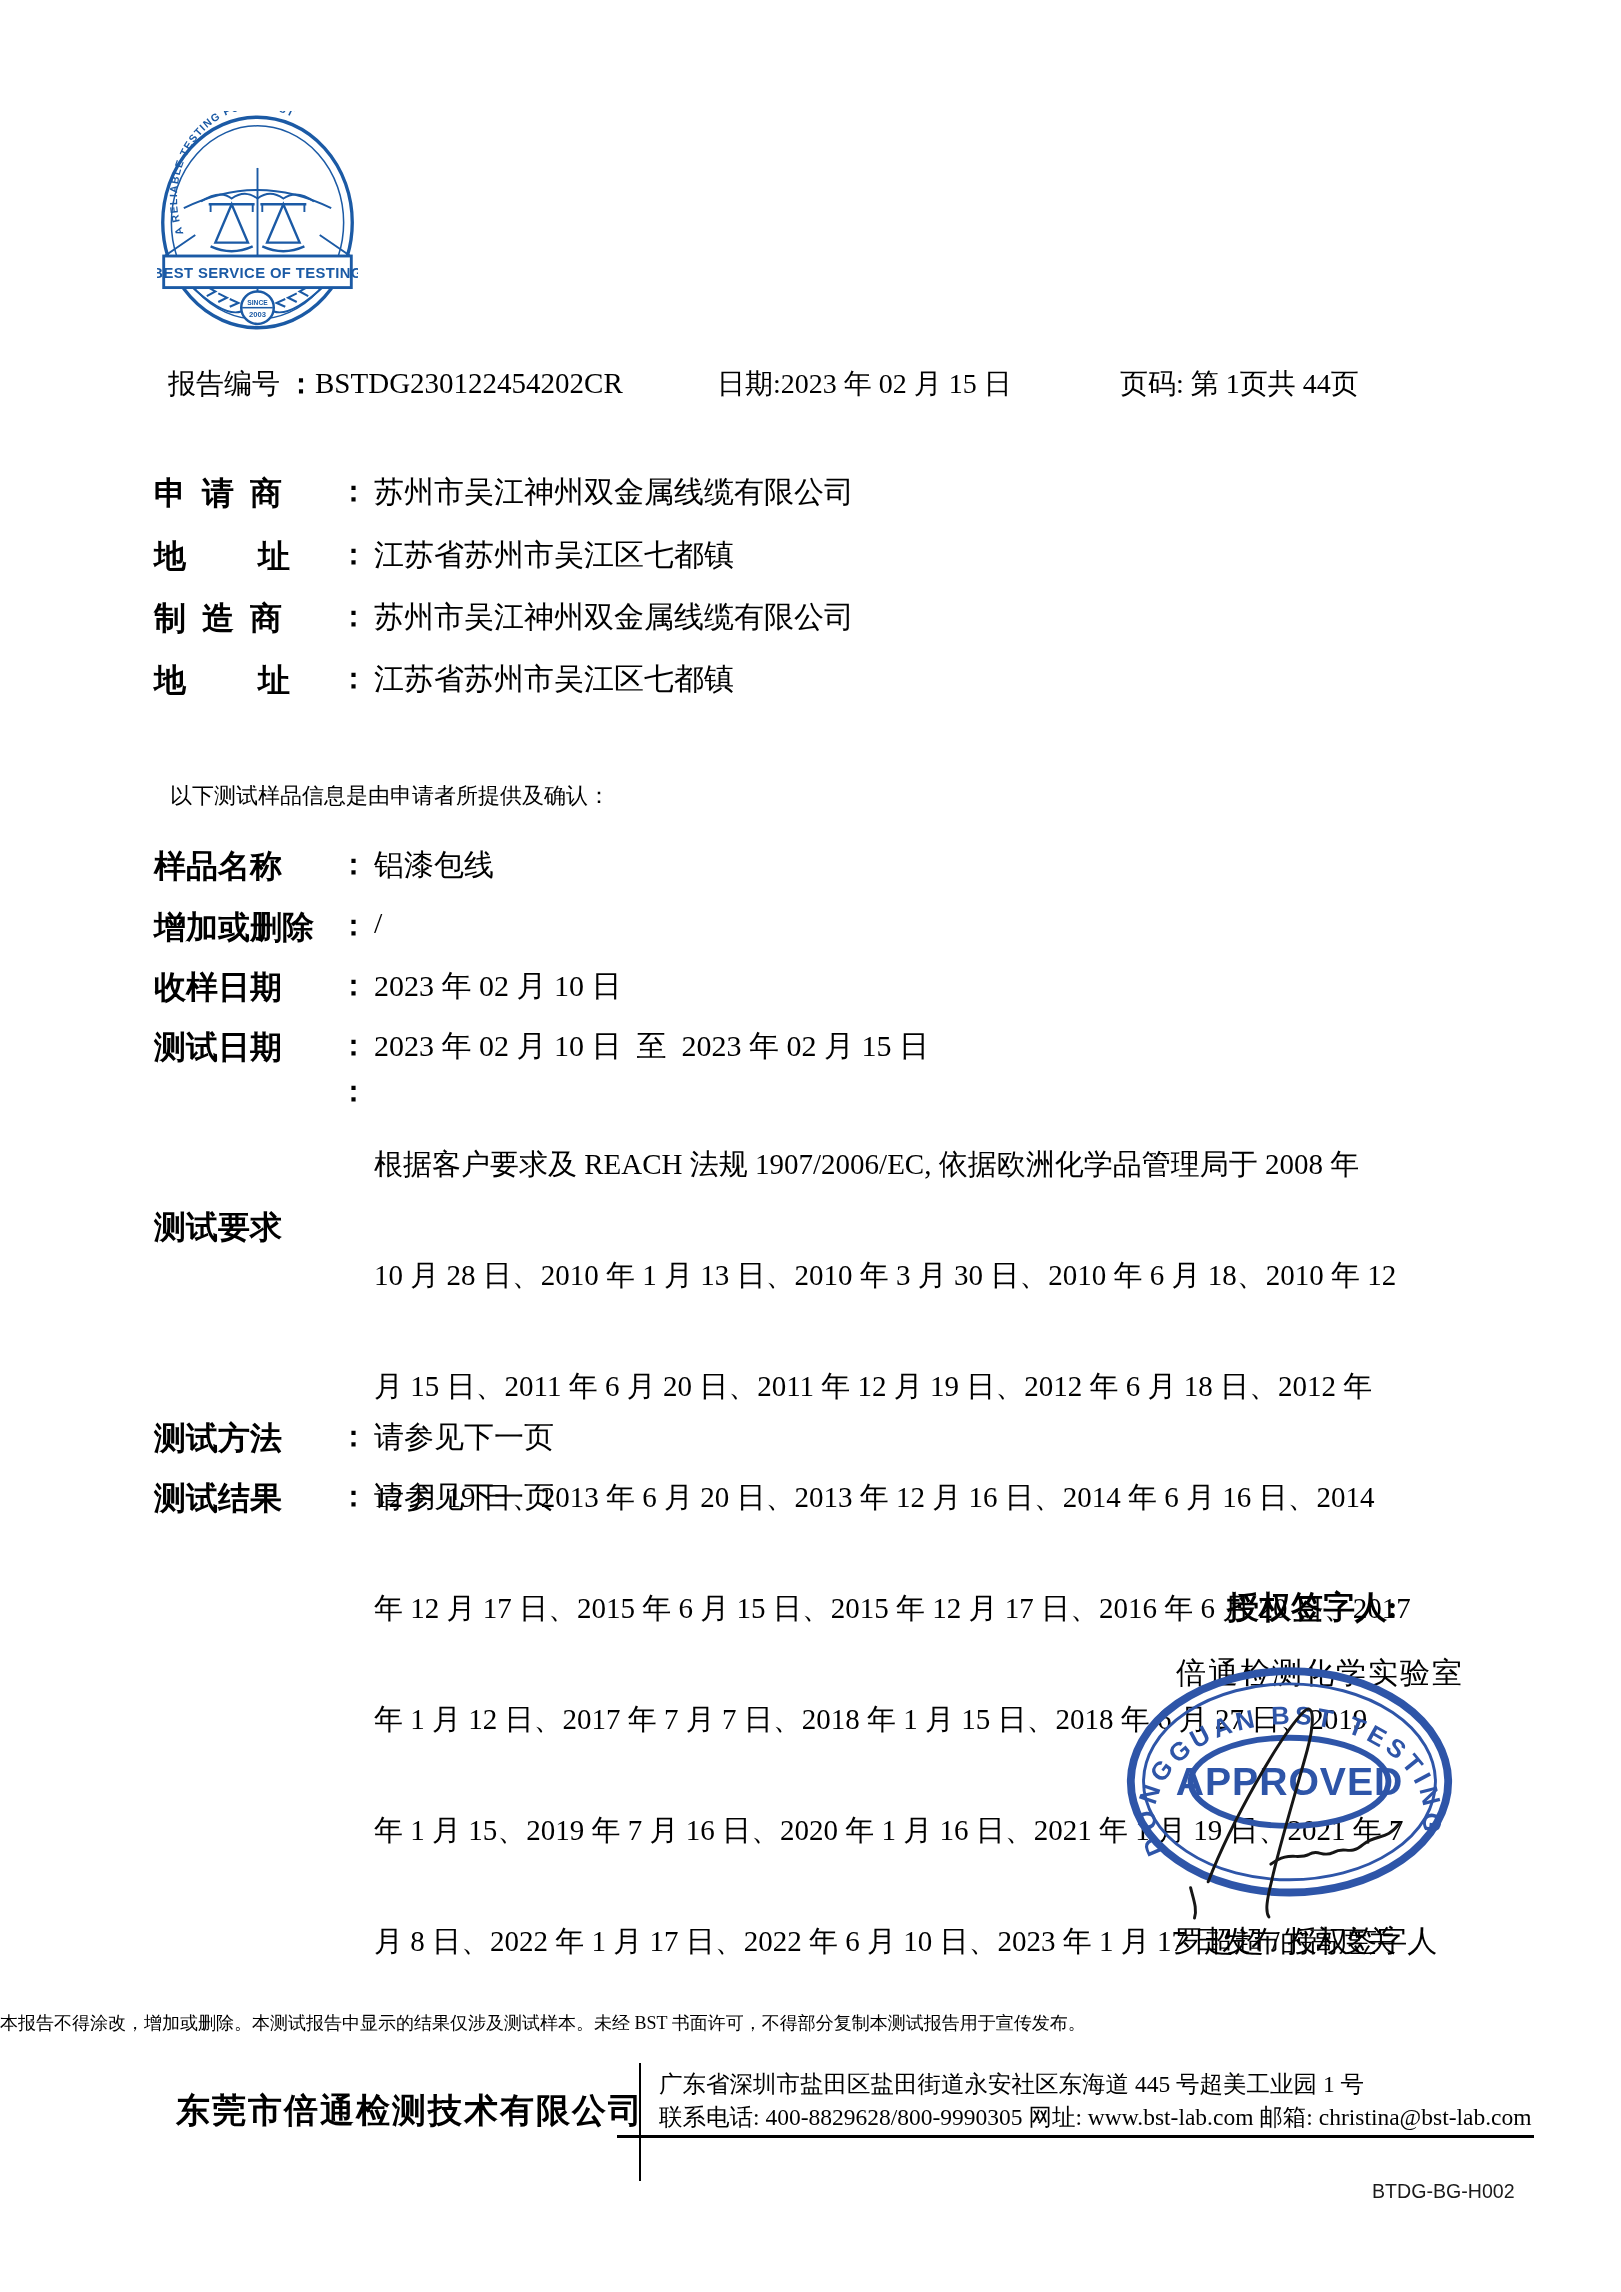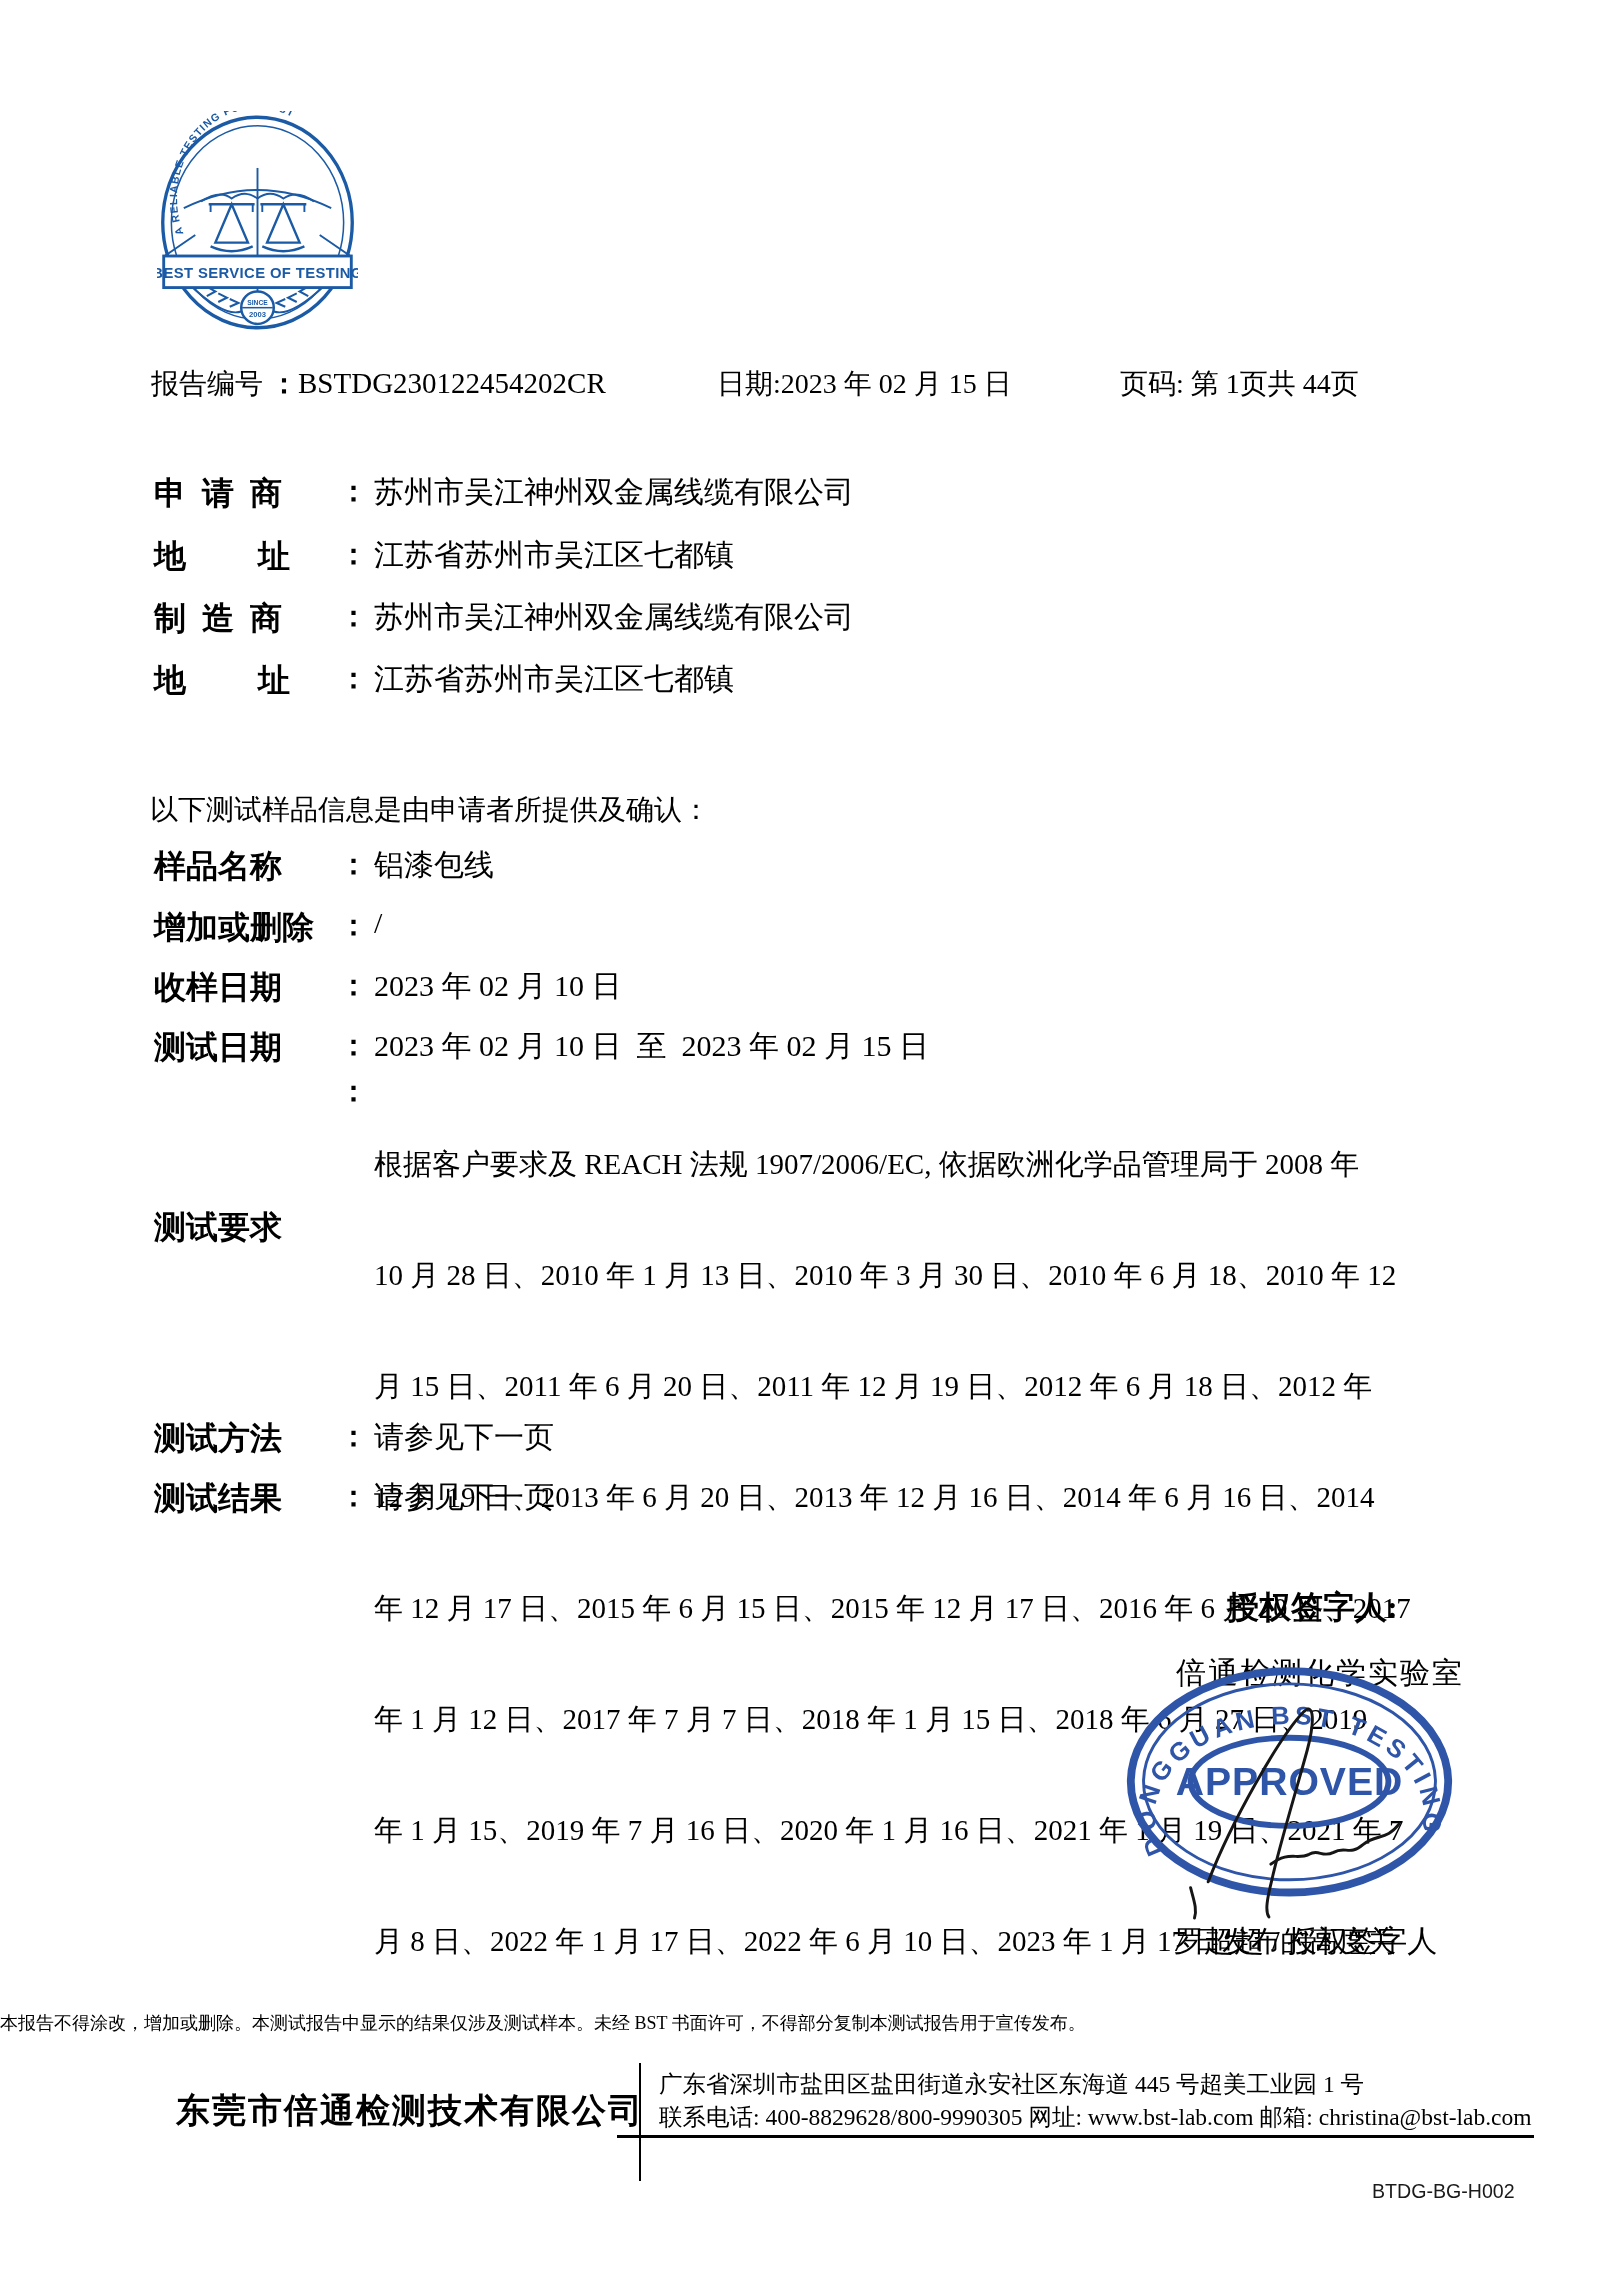--- a/index.html
+++ b/index.html
@@ -10,21 +10,21 @@
   }
   .title{
     position:absolute;left:596px;top:223px;margin:0;
     font-size:65px;font-weight:bold;letter-spacing:13.7px;white-space:pre;
   }
   .hdr-item{position:absolute;top:365px;font-size:28px;white-space:pre;}
   .frow{position:absolute;left:0;width:100%;height:45px;}
   .lbl{position:absolute;left:154px;font-size:32px;font-weight:bold;white-space:pre;}
   .colon{position:absolute;left:339px;font-size:29px;font-weight:bold;}
   .val{position:absolute;left:374px;font-size:30px;white-space:pre;text-align:center;}
-  .intro{position:absolute;left:150px;top:781px;font-size:28px;margin-top:10px;}
+  .intro{position:absolute;left:170px;top:781px;font-size:22px;}
   .para{position:absolute;left:374px;top:0;width:1098px;font-size:29px;line-height:37px;white-space:pre;}
   .sig-label{position:absolute;left:1227px;top:1586px;font-size:32px;font-weight:bold;}
   .lab-name{position:absolute;left:1176px;top:1653px;font-size:30px;letter-spacing:2px;}
   .signer{position:absolute;left:1174px;top:1921px;font-size:30px;}
   .disclaimer{position:absolute;left:0;top:2011px;width:100%;text-align:left;font-size:18px;}
   .company{position:absolute;left:176px;top:2088px;font-size:34px;font-weight:bold;letter-spacing:2px;}
   .vline{position:absolute;left:639px;top:2063px;width:2px;height:118px;background:#000;}
   .addr1{position:absolute;left:659px;top:2068px;font-size:23.5px;}
   .addr2{position:absolute;left:659px;top:2101px;font-size:23.5px;}
   .hline{position:absolute;left:617px;top:2135px;width:917px;height:2.9px;background:#000;}
@@ -73,21 +73,21 @@
     <rect x="7" y="150" width="196" height="33" fill="#ffffff" stroke="#1b5aa5" stroke-width="3"></rect>
     <text x="105" y="173" text-anchor="middle" font-size="15.5" font-weight="bold" fill="#1b5aa5" letter-spacing="0.4">BEST SERVICE OF TESTING</text>
     <circle cx="105" cy="204" r="17" fill="#ffffff" stroke="#1b5aa5" stroke-width="2.6"></circle>
     <path d="M 89,204 L 121,204" stroke="#1b5aa5" stroke-width="1.6"></path>
     <text x="105" y="201" text-anchor="middle" font-size="7" font-weight="bold" fill="#1b5aa5">SINCE</text>
     <text x="105" y="214" text-anchor="middle" font-size="8" font-weight="bold" fill="#1b5aa5">2003</text>
   </svg>
 
 
   <div>
-    <span class="hdr-item" style="left:151px"><span>报告编号</span> <span style="font-weight:bold">：</span><span style="font-size:29px">BSTDG230122454202CR</span></span>
+    <span class="hdr-item" style="left:168px"><span>报告编号</span> <span style="font-weight:bold">：</span><span style="font-size:29px">BSTDG230122454202CR</span></span>
     <span class="hdr-item" style="left:717px">日期:2023 年 02 月 15 日</span>
     <span class="hdr-item" style="left:1120px">页码: 第 1页共 44页</span>
   </div>
 
   <div class="frow" style="top:472px">
     <span class="lbl">申  请  商</span>
     <span class="colon">：</span>
     <span class="val">苏州市吴江神州双金属线缆有限公司</span>
   </div>
   <div class="frow" style="top:535px">

